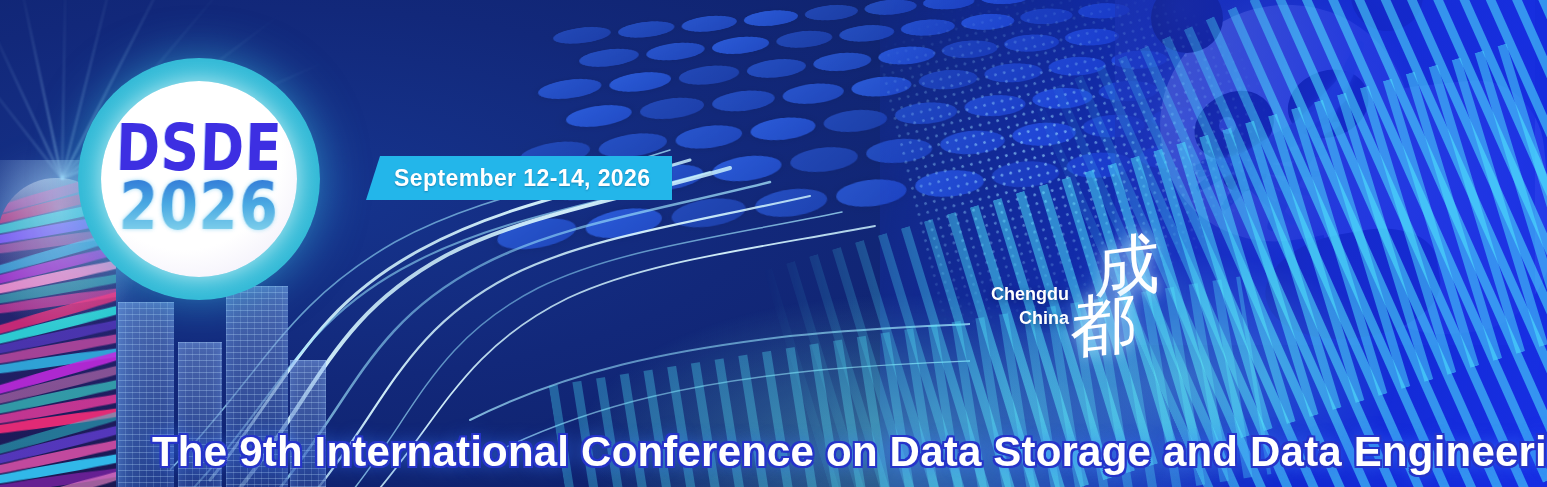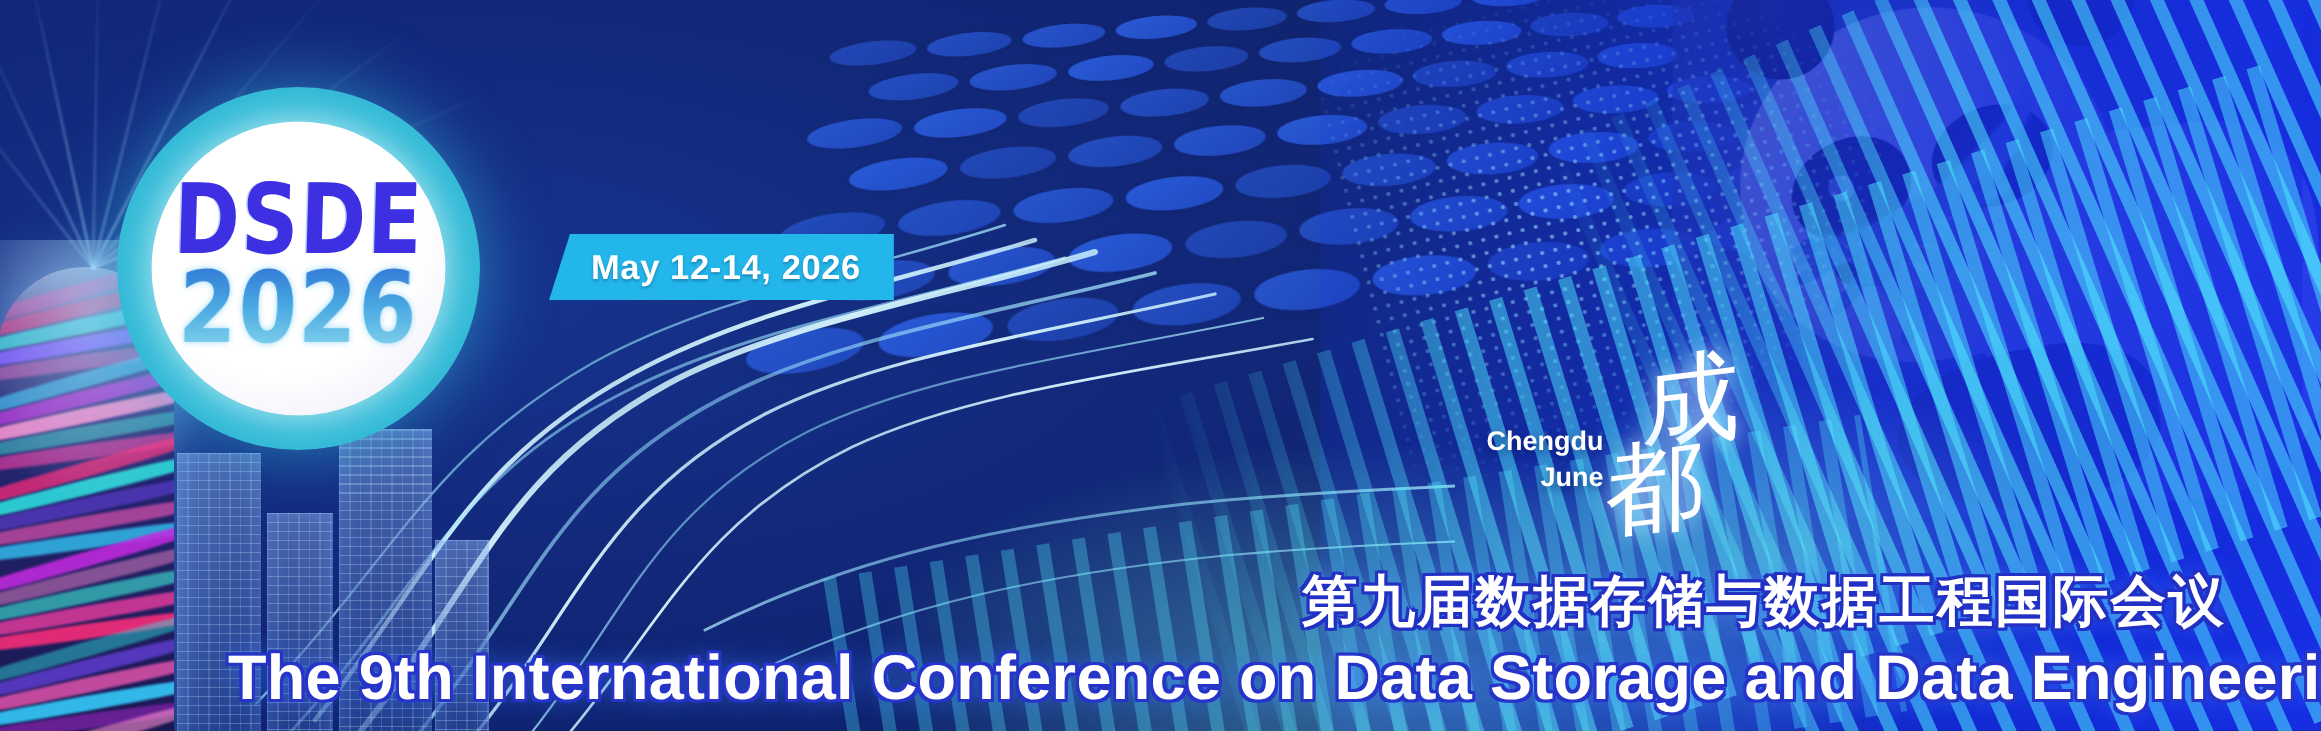--- a/index.html
+++ b/index.html
@@ -598,29 +598,28 @@
     </div>
 
   <div class="logo-badge">
     <div class="logo-inner">
       <div class="logo-dsde">DSDE</div>
       <div class="logo-2026">2026</div>
     </div>
   </div>
 
   <div class="date-en">
-    <span>May 12-14, 2026</span>
+    <span>September 12-14, 2026</span>
   </div>
 
   <div class="city-label">
     <div>Chengdu</div>
-    <div>June</div>
+    <div>China</div>
   </div>
 
   <div class="calligraphy">
     <span class="c1">成</span>
     <span class="c2">都</span>
   </div>
 
-  <div class="title-cn">第九届数据存储与数据工程国际会议</div>
   <div class="title-en">The 9th International Conference on Data Storage and Data Engineering</div>
 
 </div>
 
 </body></html>

